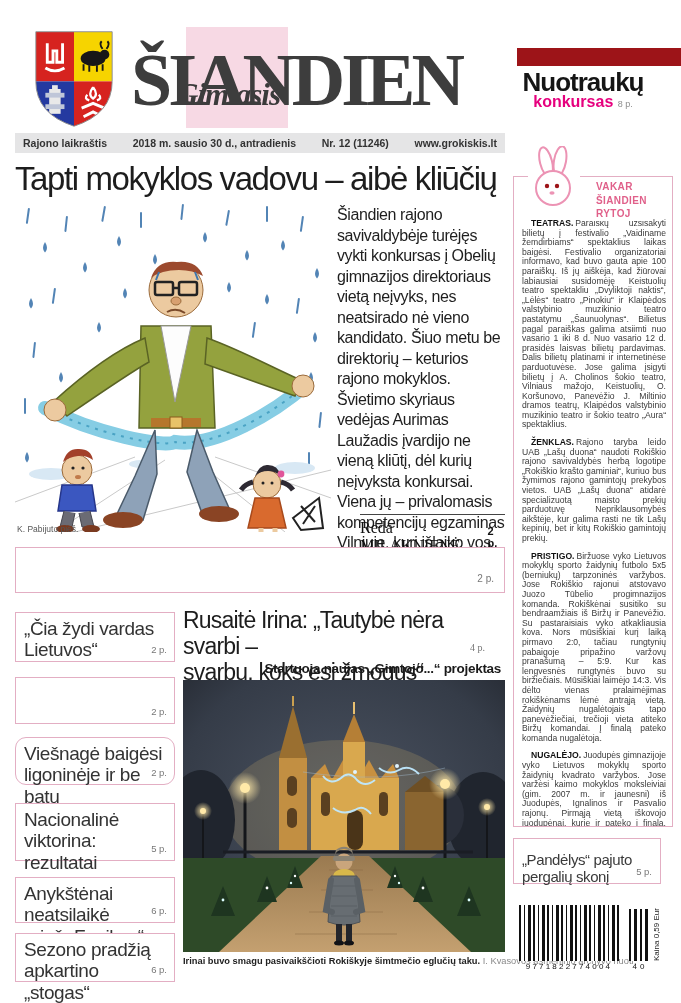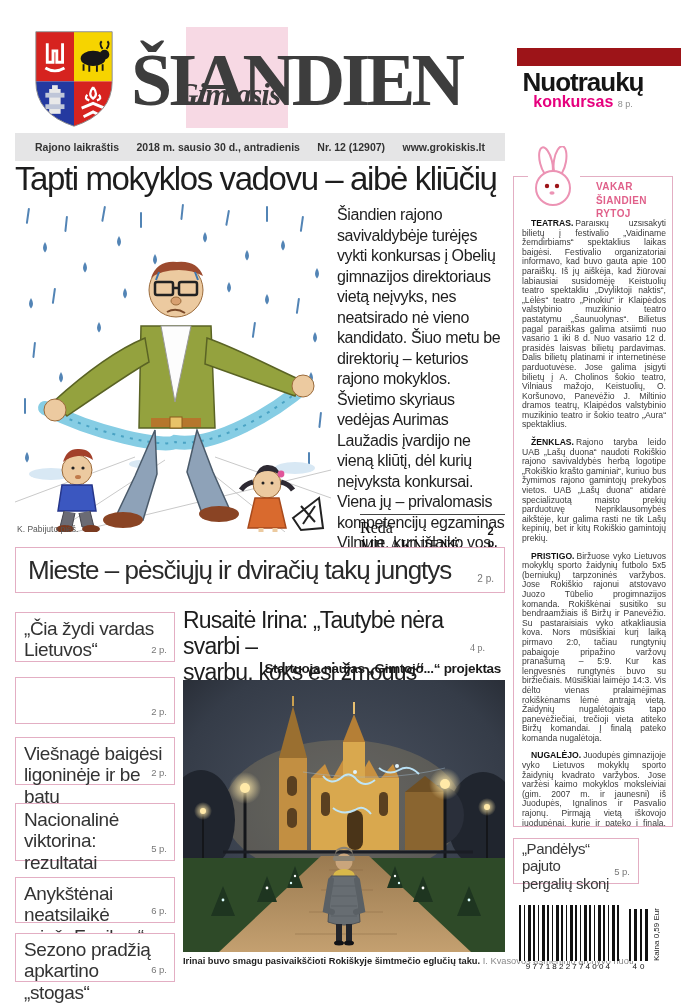--- a/index.html
+++ b/index.html
@@ -14,23 +14,23 @@
     font-size:31px;color:#3a3a3a;letter-spacing:-1px;margin-top:44px;}
   .rokiskis{left:131px;top:43px;font-family:"Liberation Serif",serif;font-weight:bold;
     font-size:74px;color:#3d3d3d;letter-spacing:-4px;line-height:1;}
   .promo-bar{left:517px;top:48px;width:164px;height:18px;background:#9d1418;}
   .promo-title{left:513px;top:67px;width:140px;text-align:center;font-weight:bold;
     font-size:26px;color:#151515;letter-spacing:-1px;}
   .promo-sub{left:513px;top:93px;width:140px;text-align:center;font-weight:bold;
     font-size:16px;color:#e6007e;letter-spacing:0;}
   .promo-page{font-size:9px;color:#8c8c8c;font-weight:normal;}
 
-  .dateline{left:15px;top:133px;width:490px;height:28px;background:#e5e5e6;
+  .dateline{left:15px;top:133px;width:490px;height:20px;background:#e5e5e6;
     display:flex;align-items:center;justify-content:space-between;
-    font-size:10.5px;font-weight:bold;color:#333;padding:0 20px;box-sizing:border-box;}
+    font-size:10.5px;font-weight:bold;color:#333;padding:0 8px;box-sizing:border-box;}
 
   
   .main-headline{left:15px;top:160px;width:500px;font-size:33px;color:#1d1d1d;
     letter-spacing:-1.4px;font-weight:400;}
   .cartoon{left:15px;top:202px;width:316px;height:330px;}
   .cartoon-credit{left:17px;top:524px;font-size:8.5px;color:#555;}
   .lead{left:337px;top:205px;width:168px;font-size:16px;line-height:20.5px;
     color:#1e1e1e;letter-spacing:-0.4px;}
   .byline{left:360px;top:514px;width:145px;border-top:1px solid #444;border-bottom:1px solid #444;
     padding:4px 0;display:flex;justify-content:space-between;align-items:center;}
@@ -62,21 +62,21 @@
   .side-box{left:513px;top:176px;width:160px;height:651px;border:1px solid #e3aec3;
     box-sizing:border-box;overflow:hidden;}
   .rabbit{left:528px;top:146px;width:52px;height:66px;background:#fff;}
   .vakar{left:592px;top:180px;font-size:10px;font-weight:bold;color:#e0608a;
     line-height:1.35;letter-spacing:0.4px;white-space:pre-line;background:#fff;padding:0 4px;}
   .briefs{position:absolute;left:8px;top:42px;width:144px;}
   .brief{margin:0 0 8px 0;font-size:8.6px;line-height:9.6px;text-align:justify;
     color:#3a3a3a;text-indent:9px;}
   .brief b{color:#111;margin-right:2px;}
 
-  .pandelys{left:513px;top:838px;width:126px;height:46px;padding:1px 8px;}
+  .pandelys{left:513px;top:838px;width:148px;height:46px;padding:12px 8px;}
   .pandelys .t{font-size:15px;line-height:1.15;color:#3a3a3a;letter-spacing:-0.4px;white-space:pre-line;}
   .pandelys .pg{position:absolute;right:8px;bottom:6px;font-size:9.5px;color:#777;}
 
   
   .barcode{left:519px;top:905px;width:150px;height:74px;}
   .bars-main{position:absolute;left:0;top:0;width:100px;height:56px;
     background:repeating-linear-gradient(90deg,#111 0 2px,#fff 2px 5px,#111 5px 6px,#fff 6px 9px,#111 9px 12px,#fff 12px 14px);}
   .bars-sup{position:absolute;left:110px;top:4px;width:22px;height:52px;
     background:repeating-linear-gradient(90deg,#111 0 2px,#fff 2px 5px,#111 5px 8px,#fff 8px 11px);}
   .bars-digits{position:absolute;left:0;top:57px;width:100px;font-size:8px;
@@ -131,21 +131,21 @@
   <div class="abs promo-bar"></div>
   <div class="abs promo-title">Nuotraukų</div>
   <div class="abs promo-sub">
     <span>konkursas</span>
     <span class="promo-page">8 p.</span>
   </div>
 
   <div class="abs dateline">
     <span>Rajono laikraštis</span>
     <span>2018 m. sausio 30 d., antradienis</span>
-    <span>Nr. 12 (12907)</span>
+    <span>Nr. 12 (11246)</span>
     <span>www.grokiskis.lt</span>
   </div>
 
   <div class="abs main-headline">Tapti mokyklos vadovu – aibė kliūčių</div>
 
   <div class="abs cartoon">
     <svg width="316" height="330" viewBox="0 0 316 330">
       <defs>
         <g id="drop">
             <path d="M0,0 C2.2,4 3,7 0,10.5 C-3,7 -2.2,4 0,0" fill="#3f76ad"></path>
@@ -261,33 +261,32 @@
   <div class="abs cartoon-credit">K. Pabijuto pieš.</div>
 
   <div class="abs lead">Šiandien rajono savivaldybėje turėjęs vykti konkursas į Obelių gimnazijos direktoriaus vietą neįvyks, nes neatsirado nė vieno kandidato. Šiuo metu be direktorių – keturios rajono mokyklos. Švietimo skyriaus vedėjas Aurimas Laužadis įvardijo ne vieną kliūtį, dėl kurių neįvyksta konkursai. Viena jų – privalomasis kompetencijų egzaminas Vilniuje, kurį išlaiko vos trečdalis visų norinčiųjų...</div>
 
   <div class="abs byline">
     <span class="name">Reda MILAKNIENĖ</span>
     <span class="pg">2 p.</span>
   </div>
 
   <div class="abs pbox banner">
-    <span class="t">Mieste – pėsčiųjų ir dviračių takų jungtys</span>
     <span class="pg">2 p.</span>
   </div>
 
   <div class="abs pbox hbox" style="top:612px;height:50px;">
     <div class="t">„Čia žydi vardas
 Lietuvos“</div>
     <span class="pg">2 p.</span>
   </div>
   <div class="abs pbox hbox" style="top:677px;height:47px;">
     <span class="pg">2 p.</span>
   </div>
-  <div class="abs pbox hbox" style="top:737px;height:48px;">
+  <div class="abs pbox hbox" style="top:737px;height:48px;border-radius:11px;">
     <div class="t">Viešnagė baigėsi
 ligoninėje ir be batų</div>
     <span class="pg">2 p.</span>
   </div>
   <div class="abs pbox hbox" style="top:803px;height:58px;">
     <div class="t">Nacionalinė viktorina:
 rezultatai
 tik preliminarūs</div>
     <span class="pg">5 p.</span>
   </div>

